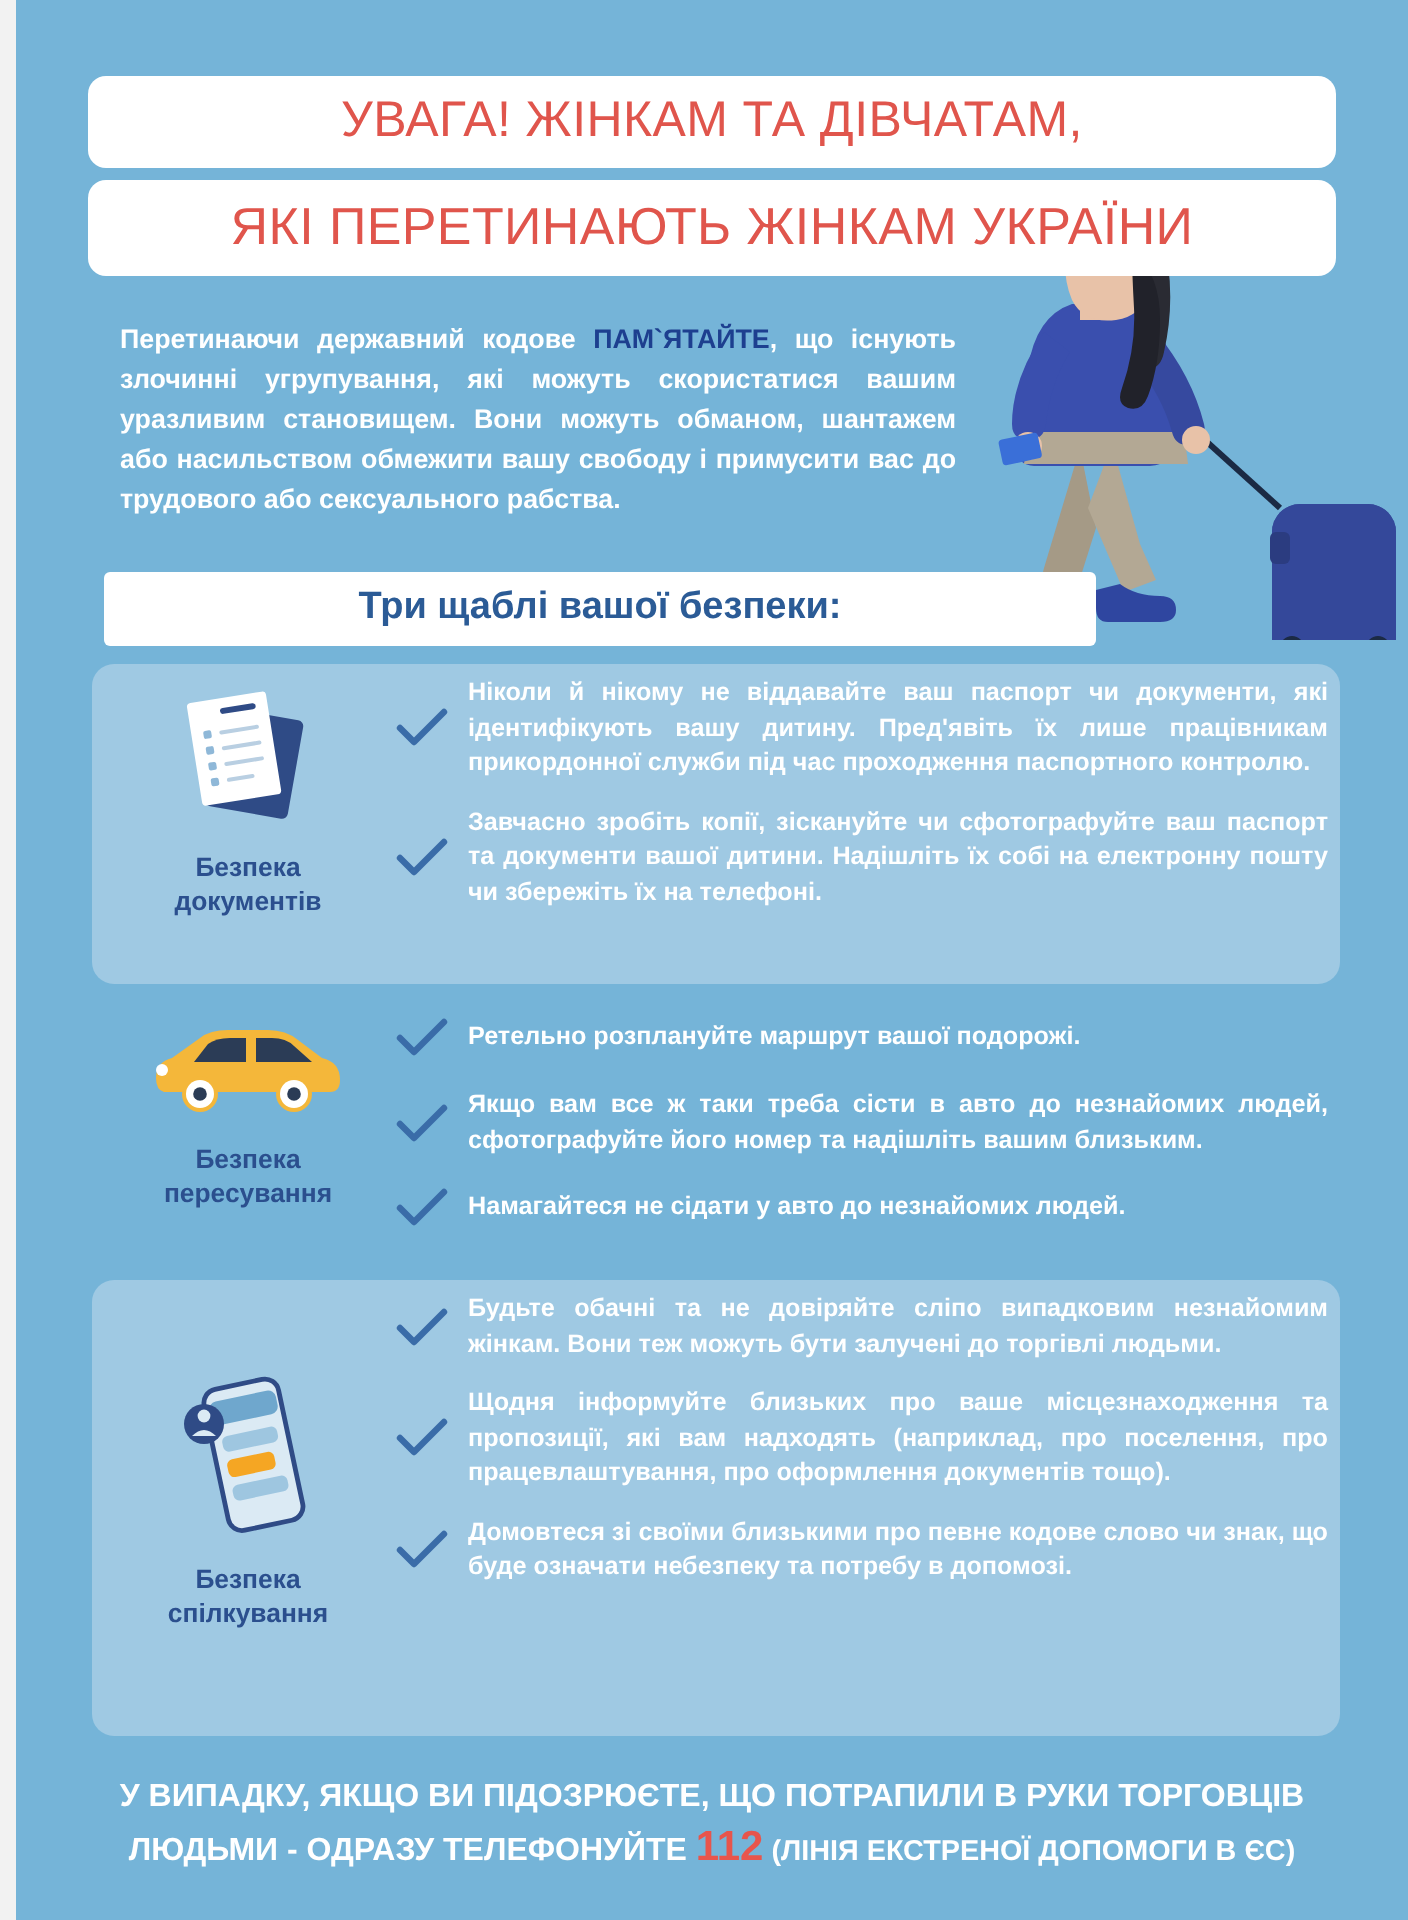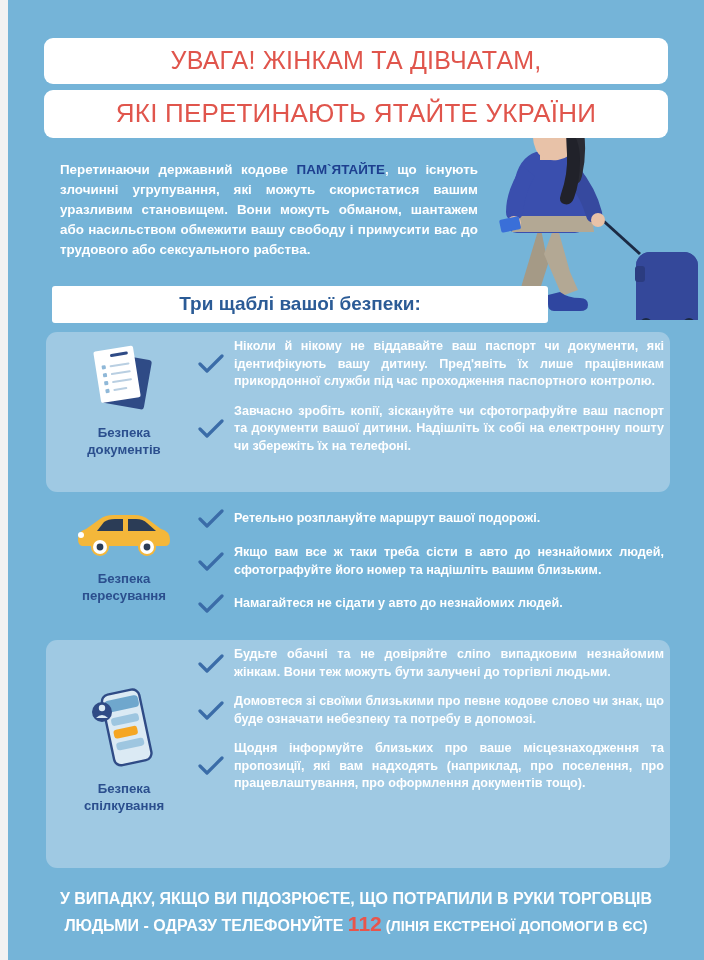--- a/index.html
+++ b/index.html
@@ -77,21 +77,21 @@
   .footer .num{color:#e8554c;font-size:21px;text-align:center;}
   .footer .small{font-size:14.4px;margin-top:32px;}
 </style>
 </head>
 <body>
 
 <div class="poster">
 
   <div class="title-wrap">
     <div class="title-bar">УВАГА! ЖІНКАМ ТА ДІВЧАТАМ,</div>
-    <div class="title-bar second">ЯКІ ПЕРЕТИНАЮТЬ ЯТАЙТЕ УКРАЇНИ</div>
+    <div class="title-bar second">ЯКІ ПЕРЕТИНАЮТЬ ЖІНКАМ УКРАЇНИ</div>
   </div>
 
   <svg class="woman" viewBox="0 0 226 216">
     <g>
 
       <path d="M120 112 L162 150" stroke="#1b2a44" stroke-width="3" fill="none"></path>
 
       <rect x="158" y="148" width="62" height="88" rx="14" fill="#3a4f9e"></rect>
       <rect x="158" y="148" width="62" height="88" rx="14" fill="#34489a"></rect>
       <rect x="157" y="162" width="10" height="16" rx="3" fill="#2b3c80"></rect>
@@ -251,29 +251,29 @@
             </svg>
         </span>
         <span class="itxt">Будьте обачні та не довіряйте сліпо випадковим незнайомим жінкам. Вони теж можуть бути залучені до торгівлі людьми.</span>
       </div>
       <div class="item">
         <span class="chk">
           <svg width="26" height="20" viewBox="0 0 26 20">
               <path d="M2 10 L9 17 L24 2" stroke="#3a6ca8" stroke-width="3.2" fill="none" stroke-linecap="round" stroke-linejoin="round"></path>
             </svg>
         </span>
+        <span class="itxt">Щодня інформуйте близьких про ваше місцезнаходження та пропозиції, які вам надходять (наприклад, про поселення, про працевлаштування, про оформлення документів тощо).</span>
+      </div>
+      <div class="item">
+        <span class="chk">
+          <svg width="26" height="20" viewBox="0 0 26 20">
+              <path d="M2 10 L9 17 L24 2" stroke="#3a6ca8" stroke-width="3.2" fill="none" stroke-linecap="round" stroke-linejoin="round"></path>
+            </svg>
+        </span>
         <span class="itxt">Домовтеся зі своїми близькими про певне кодове слово чи знак, що буде означати небезпеку та потребу в допомозі.</span>
-      </div>
-      <div class="item">
-        <span class="chk">
-          <svg width="26" height="20" viewBox="0 0 26 20">
-              <path d="M2 10 L9 17 L24 2" stroke="#3a6ca8" stroke-width="3.2" fill="none" stroke-linecap="round" stroke-linejoin="round"></path>
-            </svg>
-        </span>
-        <span class="itxt">Щодня інформуйте близьких про ваше місцезнаходження та пропозиції, які вам надходять (наприклад, про поселення, про працевлаштування, про оформлення документів тощо).</span>
       </div>
     </div>
   </div>
 
   <div class="footer">
     <div>У ВИПАДКУ, ЯКЩО ВИ ПІДОЗРЮЄТЕ, ЩО ПОТРАПИЛИ В РУКИ ТОРГОВЦІВ</div>
     <div><span>ЛЮДЬМИ - ОДРАЗУ ТЕЛЕФОНУЙТЕ </span><span class="num">112</span><span class="small"> (ЛІНІЯ ЕКСТРЕНОЇ ДОПОМОГИ В ЄС)</span></div>
   </div>
 
 </div>

